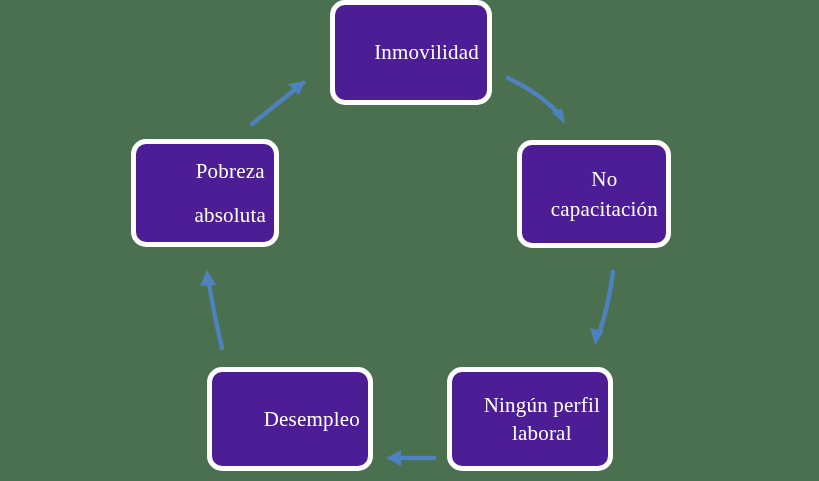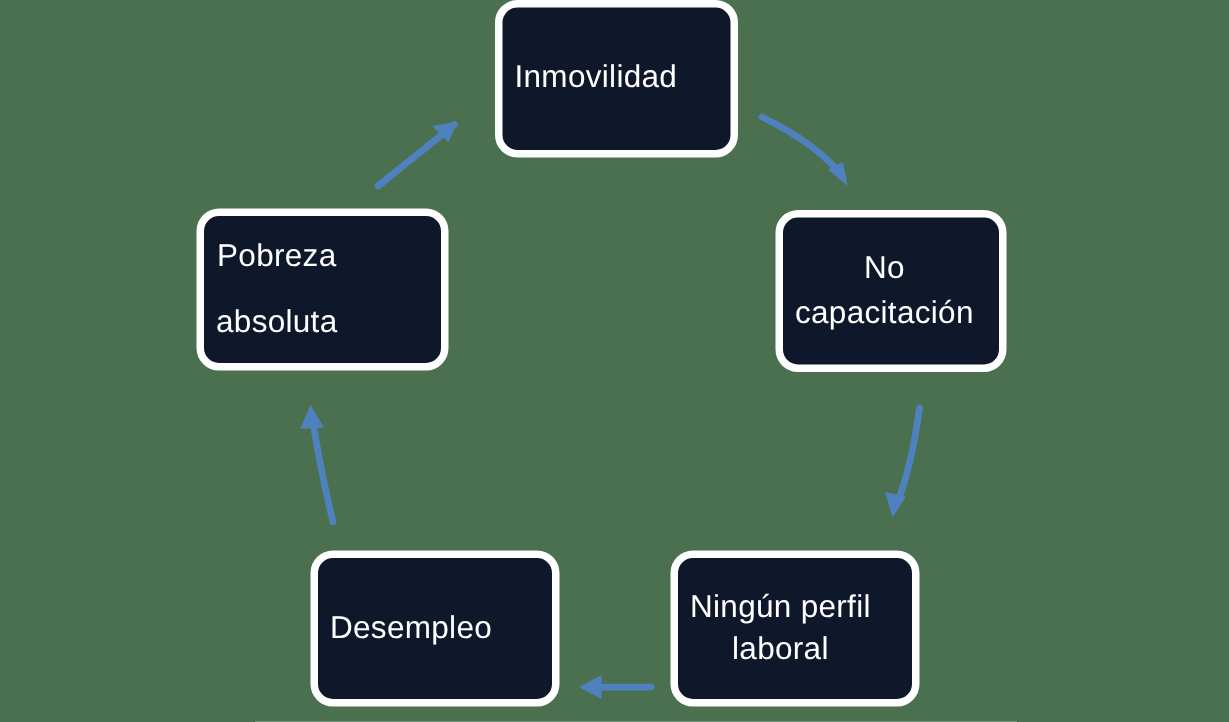--- a/index.html
+++ b/index.html
@@ -14,34 +14,35 @@
   }
   #canvas {
     position: relative;
     width: 819px;
     height: 481px;
     background: #4a7050;
   }
   .node {
     position: absolute;
     box-sizing: border-box;
-    background: #0f172a;
+    background: #4c1d95;
     border: 5px solid #ffffff;
     border-radius: 15px;
     color: #ffffff;
     display: flex;
     align-items: center;
-    justify-content: flex-start;
+    justify-content: flex-end;
     text-align: center;
     line-height: 1.55;
     font-size: 21px;
     font-weight: 400;
     letter-spacing: 0.2px;
     padding: 0 8px;
     user-select: none;
+    font-family: Liberation Serif, serif;
   }
   .node-label {
     display: block;
     white-space: pre-line;
   }
   #node-inmovilidad {
     left: 330px;
     top: 0px;
     width: 162px;
     height: 105px;
@@ -62,21 +63,21 @@
   }
   #node-desempleo {
     left: 207px;
     top: 367px;
     width: 166px;
     height: 104px;
   }
   #node-pobreza {
     left: 131px;
     top: 139px;
-    width: 168px;
+    width: 148px;
     height: 108px;
     line-height: 2.1;
   }
   #arrows {
     position: absolute;
     left: 0;
     top: 0;
     width: 819px;
     height: 481px;
     pointer-events: none;

